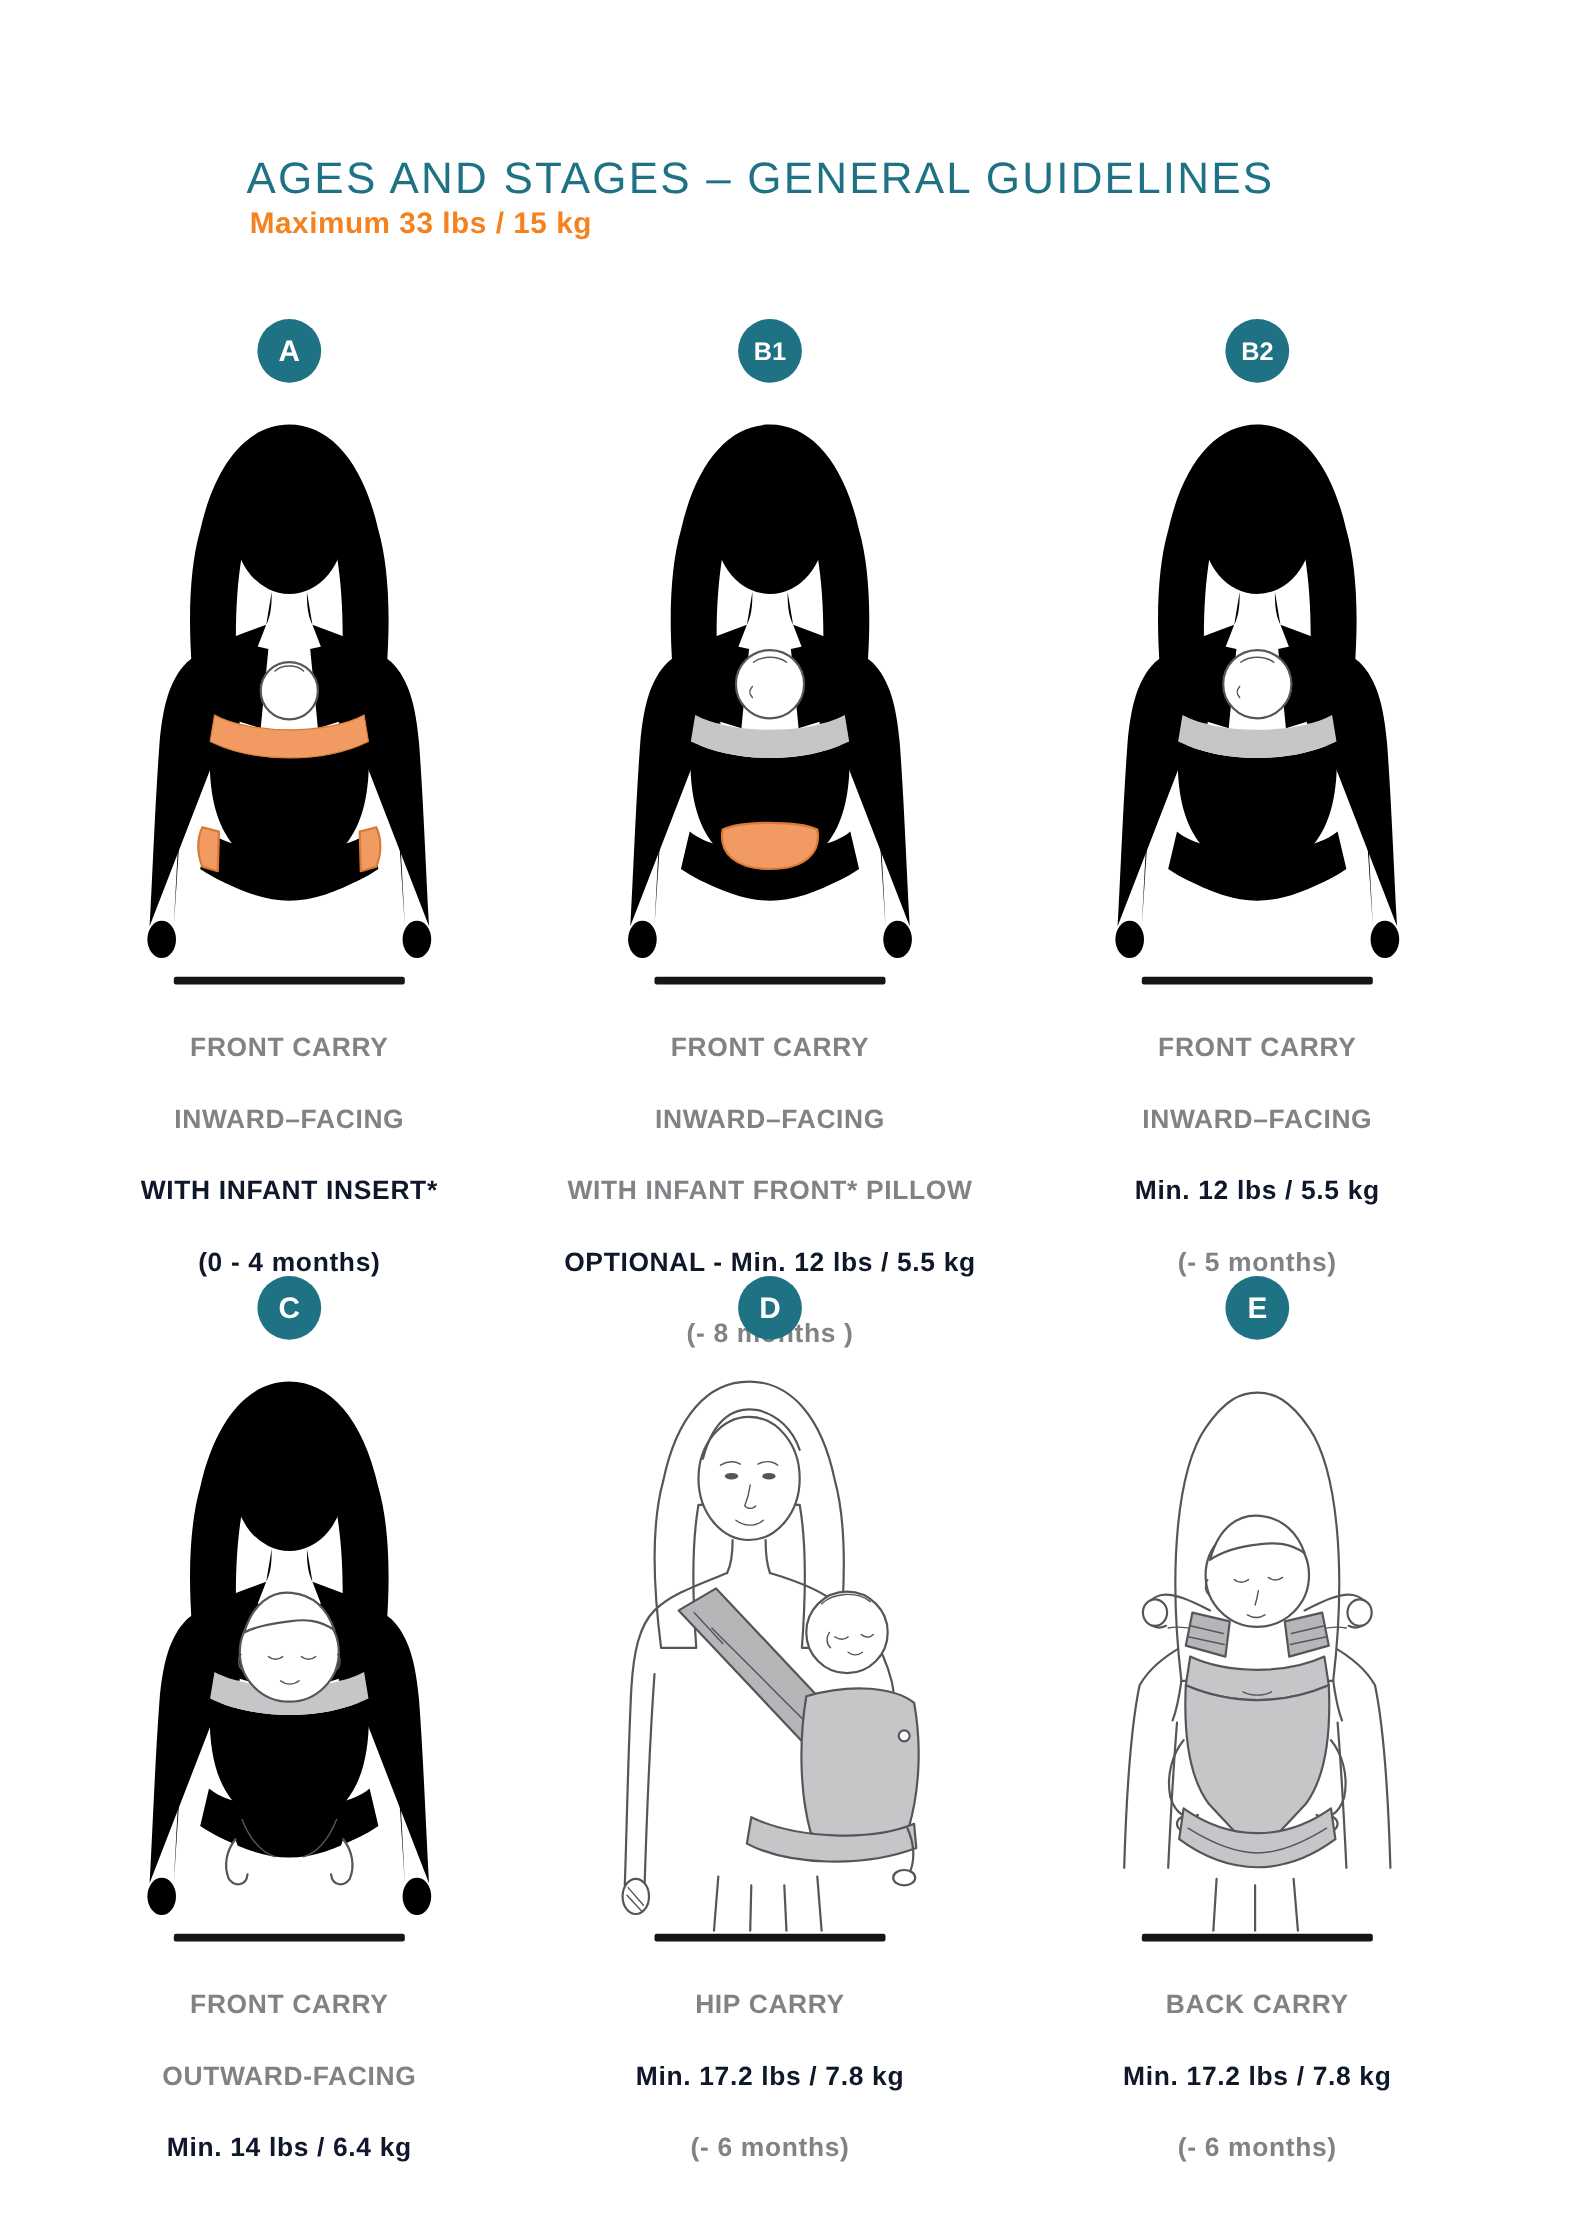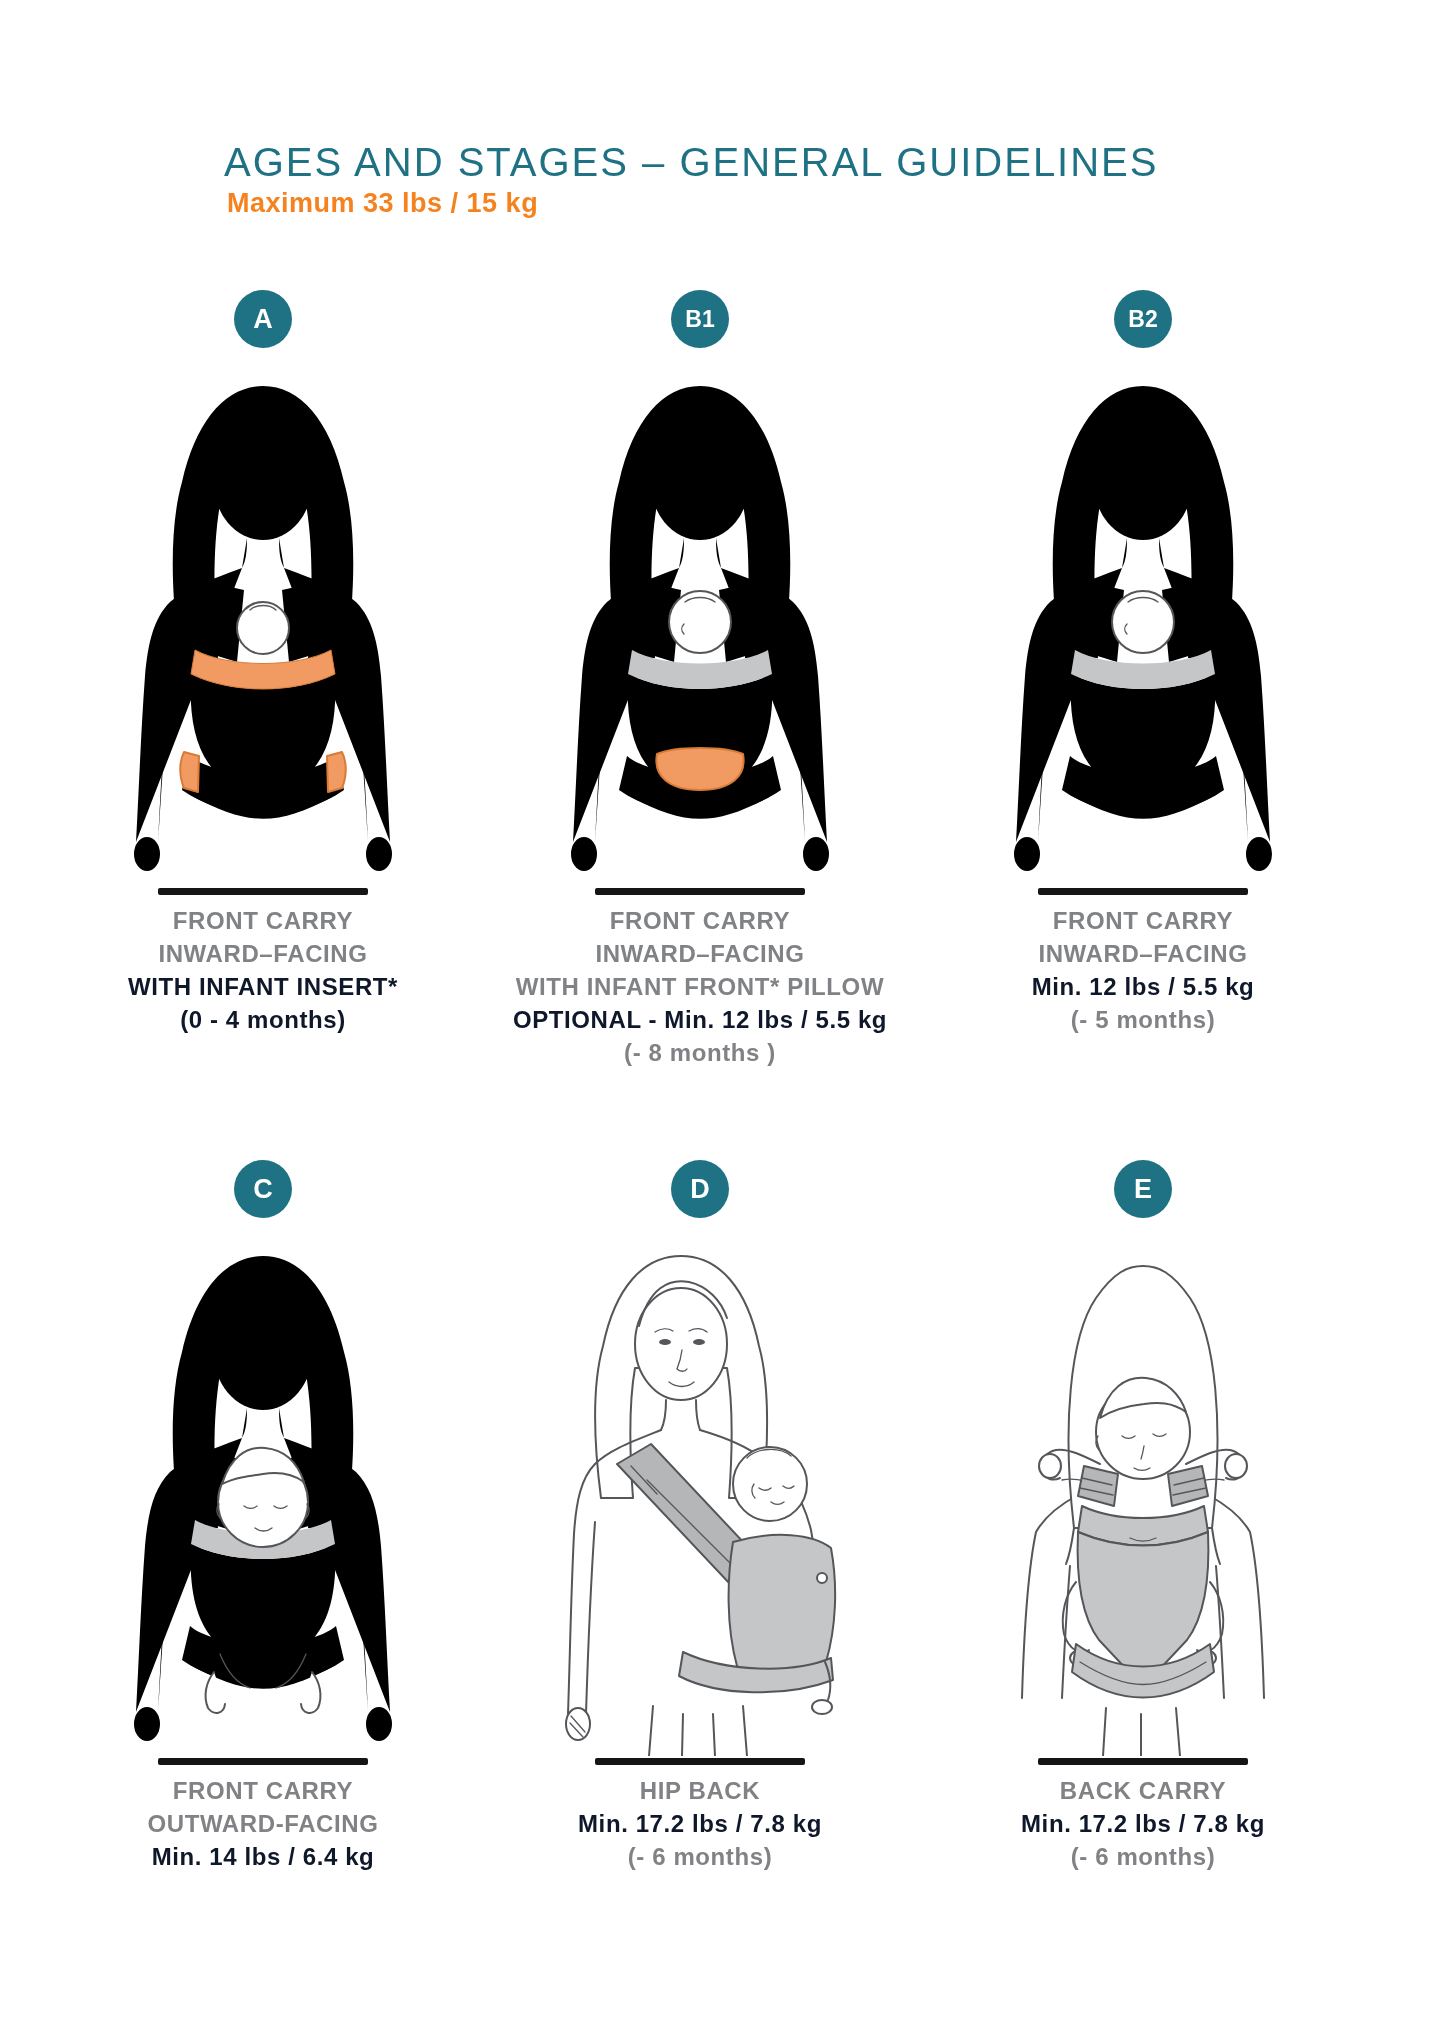--- a/index.html
+++ b/index.html
@@ -13,21 +13,21 @@
   .badge{position:absolute;top:0;left:50%;transform:translateX(-50%);
          width:58px;height:58px;border-radius:50%;background:#1E7284;color:#ffffff;
          font-weight:700;font-size:27px;display:flex;align-items:center;justify-content:center;
          letter-spacing:0;}
   .badge.small{font-size:23px;}
   svg.fig{position:absolute;top:66px;left:50%;margin-left:-165px;}
   .ground{position:absolute;top:598px;left:50%;margin-left:-105px;width:210px;height:7px;
           background:#151515;border-radius:2px;}
   .caption{position:absolute;top:614px;left:0;width:440px;text-align:center;}
   .cl{display:block;font-size:24px;line-height:33px;font-weight:700;color:#808285;
-      letter-spacing:0.6px;}
+      letter-spacing:0.6px;margin-top:32px;}
   .cl.or{color:#0f172a;}
   .cl.sm{font-size:21px;}
   
   .fig path,.fig ellipse,.fig circle,.fig line{stroke:#55565A;stroke-width:2;fill:none;
       stroke-linecap:round;stroke-linejoin:round;}
   .fig .fw{fill:#ffffff;}
   .fig .fg{fill:#C4C6C8;}
   .fig .fs{fill:#B4B6B8;}
   .fig .fo{fill:#F19A62;stroke:#D97B35;}
   .fig .dk{fill:#55565A;stroke:none;}
@@ -236,21 +236,21 @@
         <path class="tn" d="M236,276 C240,279 245,279 249,276"></path>
       </g>
       <path class="fg" d="M198,316 C240,304 278,308 296,322 C303,360 301,402 291,436 C268,452 220,452 202,440 C191,400 192,352 198,316 Z"></path>
       <circle class="fw" cx="287" cy="352" r="5"></circle>
       <path class="fg" d="M148,426 C190,446 258,448 296,432 L298,454 C250,472 182,470 144,450 Z"></path>
       <path d="M290,436 C296,450 297,462 293,474"></path>
       <ellipse class="fw" cx="287" cy="481" rx="10" ry="7"></ellipse>
     </svg>
     <div class="ground"></div>
     <div class="caption">
-      <span class="cl">HIP BACK</span>
+      <span class="cl">HIP CARRY</span>
       <span class="cl or">Min. 17.2 lbs / 7.8 kg</span>
       <span class="cl">(- 6 months)</span>
     </div>
   </div>
 
   <div class="stage" style="left:923px;top:1160px">
     <div class="badge">E</div>
     <svg class="fig" width="330" height="530" viewBox="0 0 330 530">
       <g>
         <path d="M98,270 C80,280 66,292 58,306 C50,344 46,404 44,472"></path>

